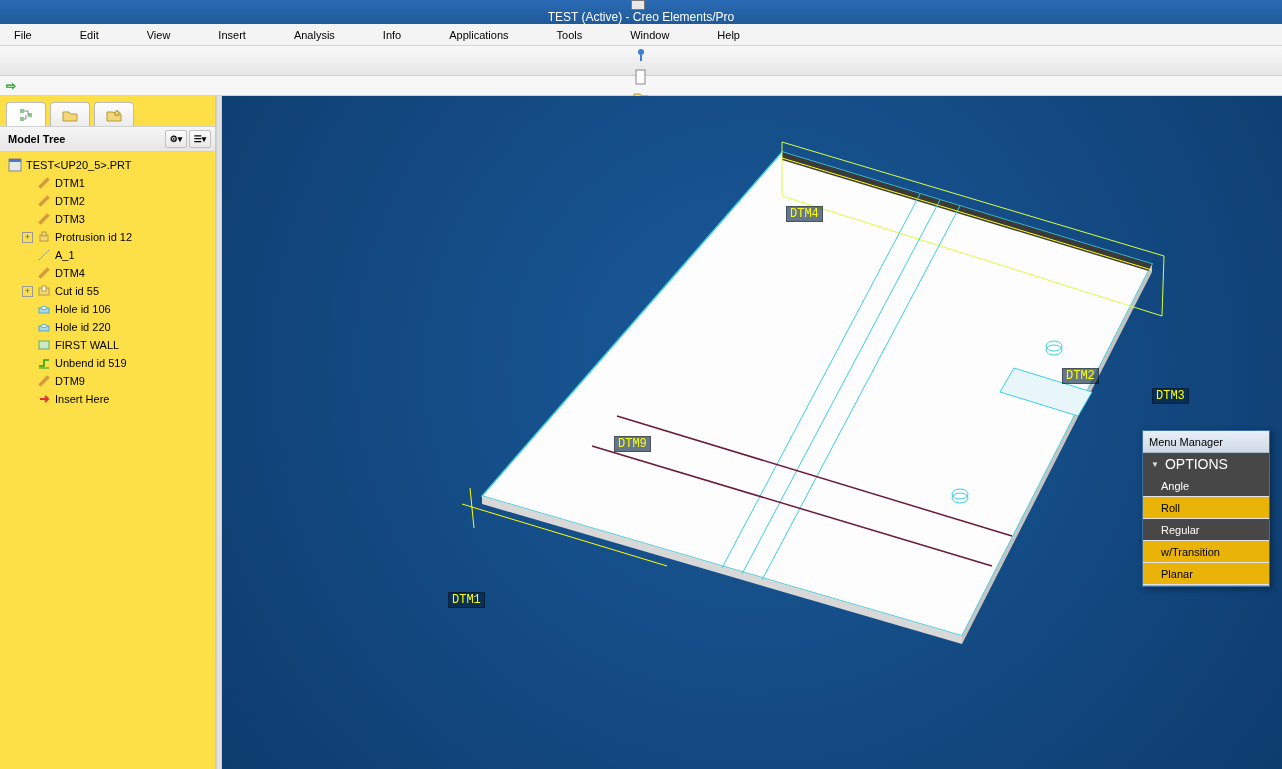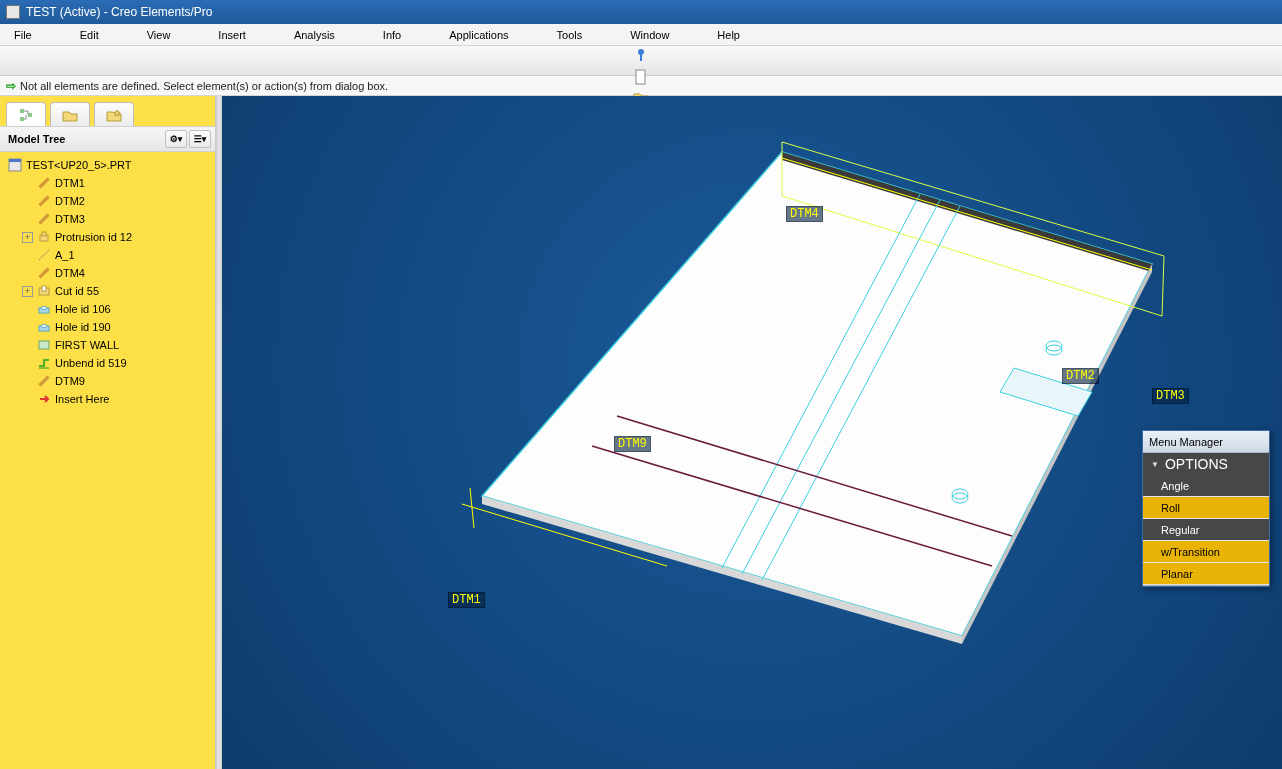--- a/index.html
+++ b/index.html
@@ -1,19 +1,19 @@
 <!DOCTYPE html>
 <html><head>
 <meta charset="utf-8">
 <style>
   * { margin: 0; padding: 0; box-sizing: border-box; font-family: Tahoma, Arial, sans-serif; font-size: 11px; }
   body { width: 1282px; height: 769px; background: #fff; overflow: hidden; position: relative; }
 
   
-  .titlebar { height: 24px; background: linear-gradient(#2b6bb5, #1f5a9a); color: #fff; display: flex; align-items: center; padding: 0 6px; }
+  .titlebar { height: 24px; background: linear-gradient(#2b6bb5, #1f5a9a); color: #fff; display: flex; align-items: center; padding: 0 6px; flex-direction: column; }
   .titlebar .app-icon { width: 14px; height: 14px; background: #e8e8e8; border: 1px solid #777; margin-right: 6px; }
   .titlebar-text { font-size: 12px; }
 
   
   .menubar { height: 22px; background: #f4f4f4; border-bottom: 1px solid #d4d4d4; display: flex; align-items: center; padding: 0 4px; gap: 28px; }
   .menu-item { padding: 3px 10px; cursor: default; }
 
   
   .toolbar { height: 30px; background: linear-gradient(#f9f9f9, #e6e6e6); border-bottom: 1px solid #cfcfcf; display: flex; align-items: center; padding: 0 6px; gap: 2px; flex-direction: column; }
   .tool-btn { width: 24px; height: 24px; display: flex; align-items: center; justify-content: center; border: 1px solid transparent; border-radius: 2px; cursor: default; }
@@ -326,21 +326,20 @@
     </div>
   <div class="tool-btn">
       <svg class="tool-icon" viewBox="0 0 16 16">
         <path d="M3 2l3 11 2-4 4-2z" fill="#333"></path>
       </svg>
     </div>
 </div>
 
 <div class="infobar">
   <span class="info-arrow">⇨</span>
-  <span>Not all elements are defined. Select element(s) or action(s) from dialog box.</span>
 </div>
 
 <div class="main">
   <div class="left-panel">
     <div class="left-tabs">
       <div class="left-tab active">
           <svg width="16" height="16" viewBox="0 0 16 16">
             <rect x="2" y="2" width="4" height="4" fill="#8ac98a"></rect>
             <rect x="2" y="10" width="4" height="4" fill="#8ac98a"></rect>
             <rect x="10" y="6" width="4" height="4" fill="#8ac98a"></rect>
@@ -457,21 +456,21 @@
             <span>Hole id 106</span>
           </div>
           <div class="tree-node indent1">
             <span class="noexp"></span>
             <span class="ticon">
               <svg width="14" height="14" viewBox="0 0 14 14">
                 <rect x="2" y="6" width="10" height="5" fill="#a8d8e8" stroke="#5aa8c5"></rect>
                 <ellipse cx="7" cy="6" rx="3" ry="1.5" fill="#fff" stroke="#5aa8c5"></ellipse>
               </svg>
             </span>
-            <span>Hole id 190</span>
+            <span>Hole id 220</span>
           </div>
           <div class="tree-node indent1">
             <span class="noexp"></span>
             <span class="ticon">
               <svg width="14" height="14" viewBox="0 0 14 14">
                 <rect x="2" y="3" width="10" height="8" fill="#c8e8c8" stroke="#6aa86a"></rect>
               </svg>
             </span>
             <span>FIRST WALL</span>
           </div>

